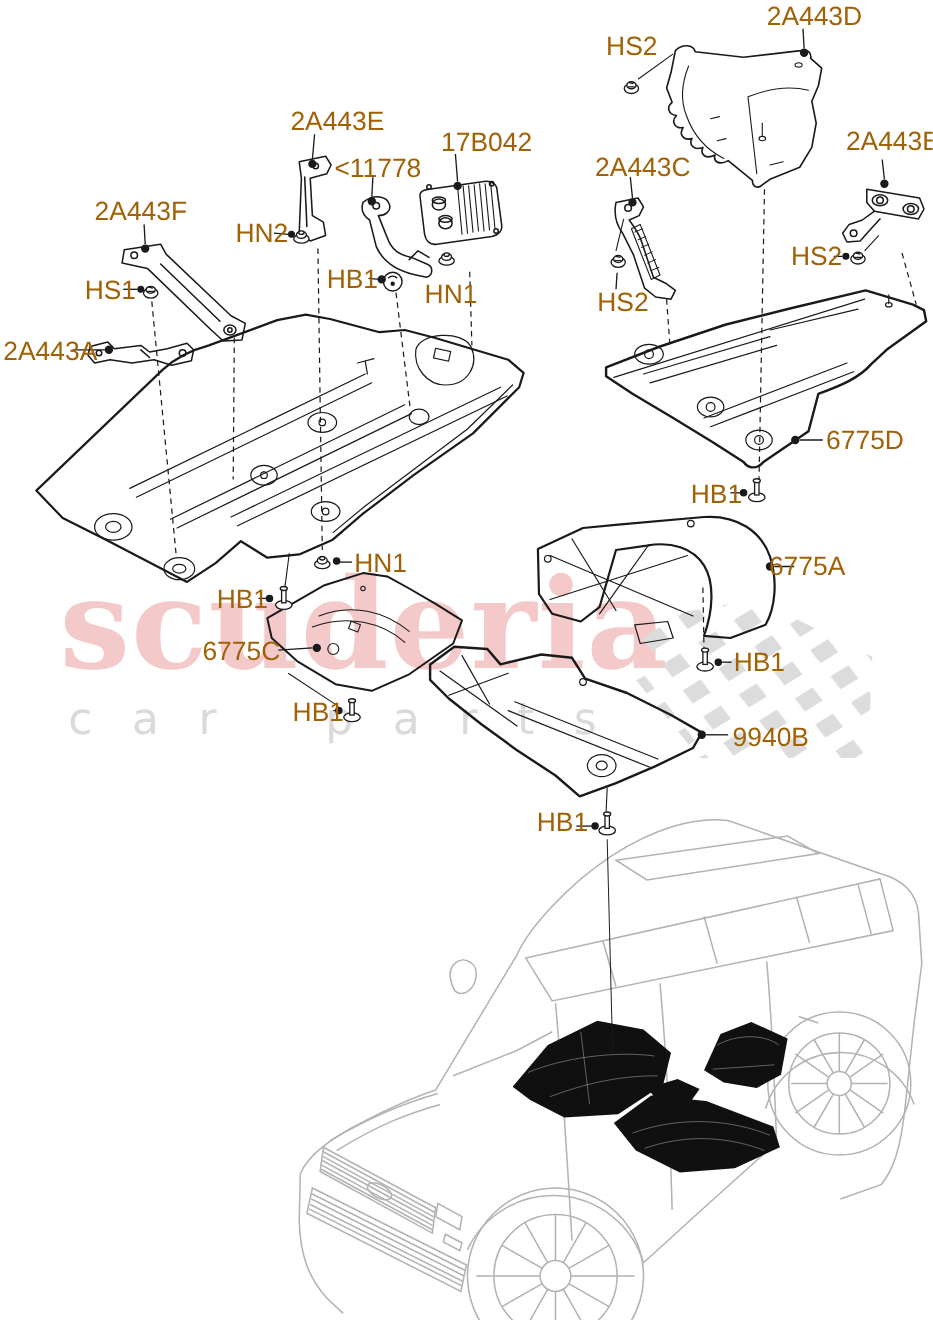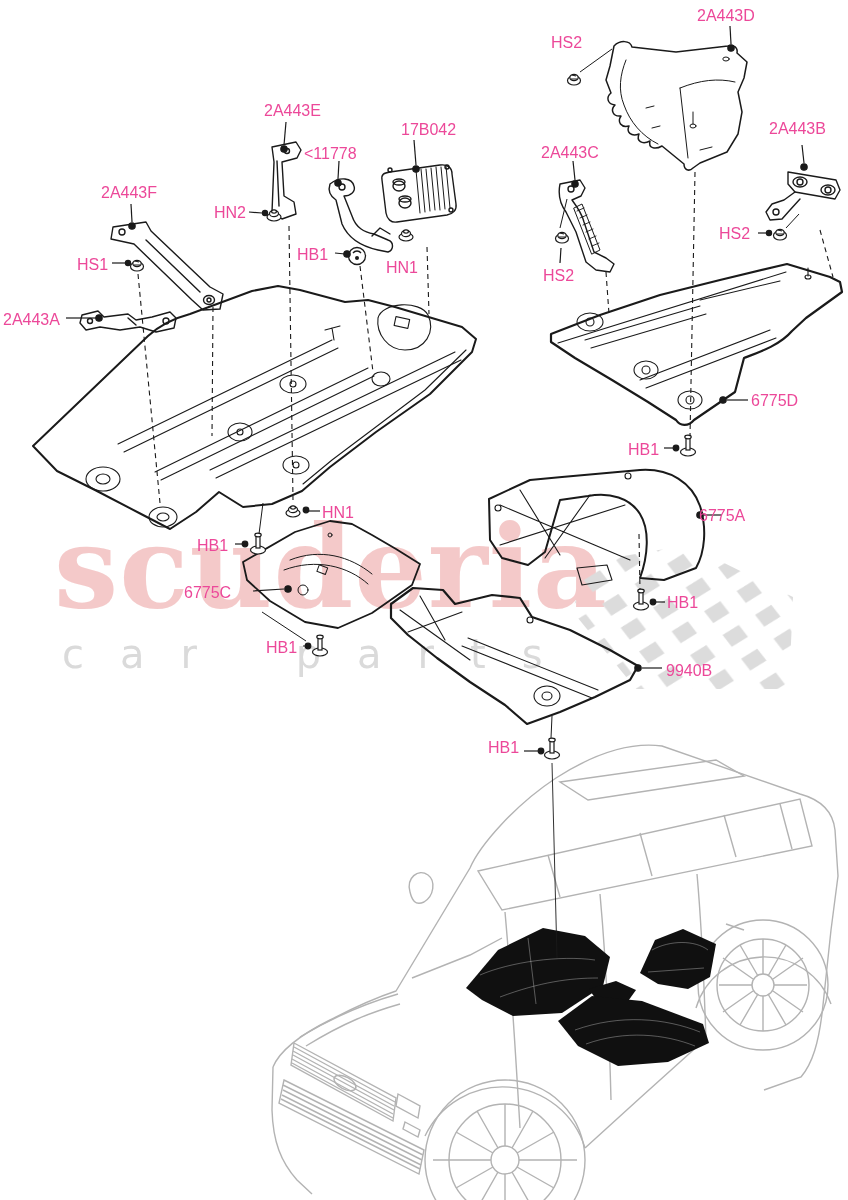--- a/index.html
+++ b/index.html
@@ -7,21 +7,21 @@
          font-family:"Liberation Sans", sans-serif;}
   .wm-brand{position:absolute;left:54px;top:510px;z-index:1;
             font-family:"DejaVu Serif", serif;font-weight:bold;
             font-size:114px;letter-spacing:1px;color:rgba(243,198,198,0.95);
             line-height:1;user-select:none;text-align:right;}
   .wm-tag{position:absolute;left:62px;top:634px;z-index:1;
           font-family:"DejaVu Sans", sans-serif;font-size:40px;
           letter-spacing:36px;word-spacing:14px;color:#dadada;line-height:1;user-select:none;}
   svg.art{position:absolute;left:0;top:0;z-index:2;}
   .callouts{position:absolute;left:0;top:0;width:100%;height:100%;z-index:3;}
-  .callout{position:absolute;font-size:16px;color:#ec4899;white-space:nowrap;line-height:20px;cursor:pointer;}
+  .callout{position:absolute;font-size:24px;color:#a16207;white-space:nowrap;line-height:20px;cursor:pointer;}
 </style>
 </head>
 <body>
 
 <div class="stage">
 
   <div class="wm-brand">scuderia</div>
   <div class="wm-tag">car parts</div>
 
   <svg class="art" width="848" height="1200" viewBox="0 0 848 1200">
@@ -361,21 +361,21 @@
       <path d="M303,646 L305,646" fill="none"></path>
         <circle cx="308" cy="646" r="2.8"></circle>
       <path d="M662,668 L642,668" fill="none"></path>
         <circle cx="638" cy="668" r="3.2"></circle>
       <path d="M524,751 L538,751" fill="none"></path>
         <circle cx="541" cy="751" r="2.8"></circle>
     </g>
   </svg>
 
   <div class="callouts">
-    <div class="callout" style="left:101px;top:183px">2A443F</div>
+    <div class="callout" style="left:86px;top:183px">2A443F</div>
     <div class="callout" style="left:77px;top:255px">HS1</div>
     <div class="callout" style="left:3px;top:310px">2A443A</div>
     <div class="callout" style="left:264px;top:101px">2A443E</div>
     <div class="callout" style="left:304px;top:144px">&lt;11778</div>
     <div class="callout" style="left:401px;top:120px">17B042</div>
     <div class="callout" style="left:214px;top:203px">HN2</div>
     <div class="callout" style="left:297px;top:245px">HB1</div>
     <div class="callout" style="left:386px;top:258px">HN1</div>
     <div class="callout" style="left:697px;top:6px">2A443D</div>
     <div class="callout" style="left:551px;top:33px">HS2</div>

